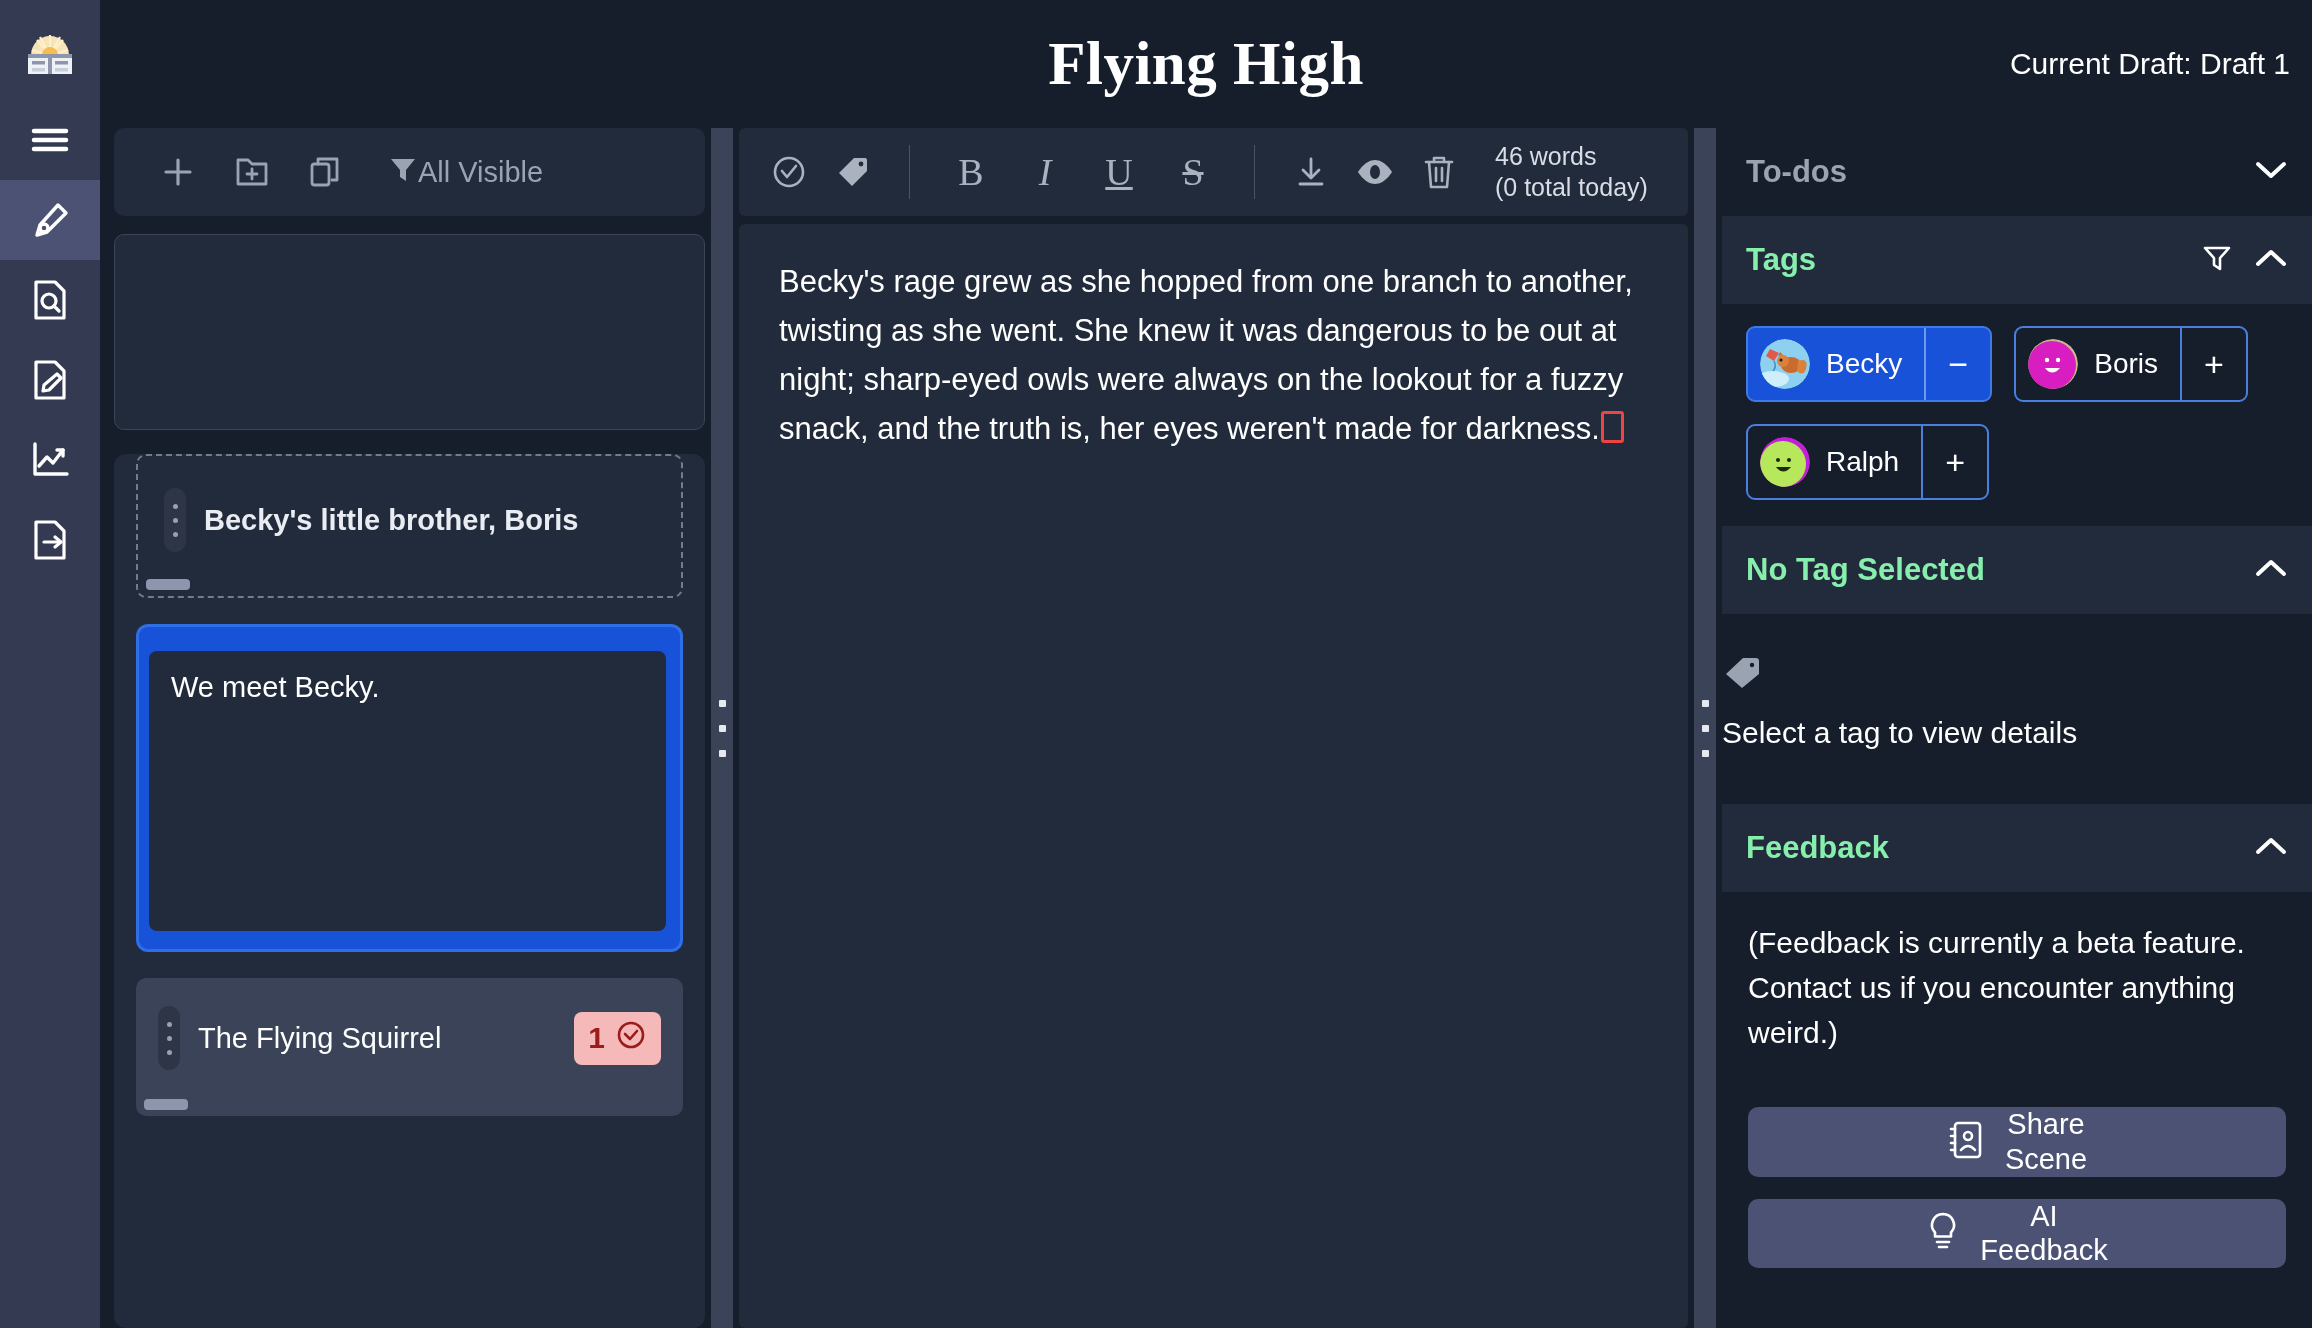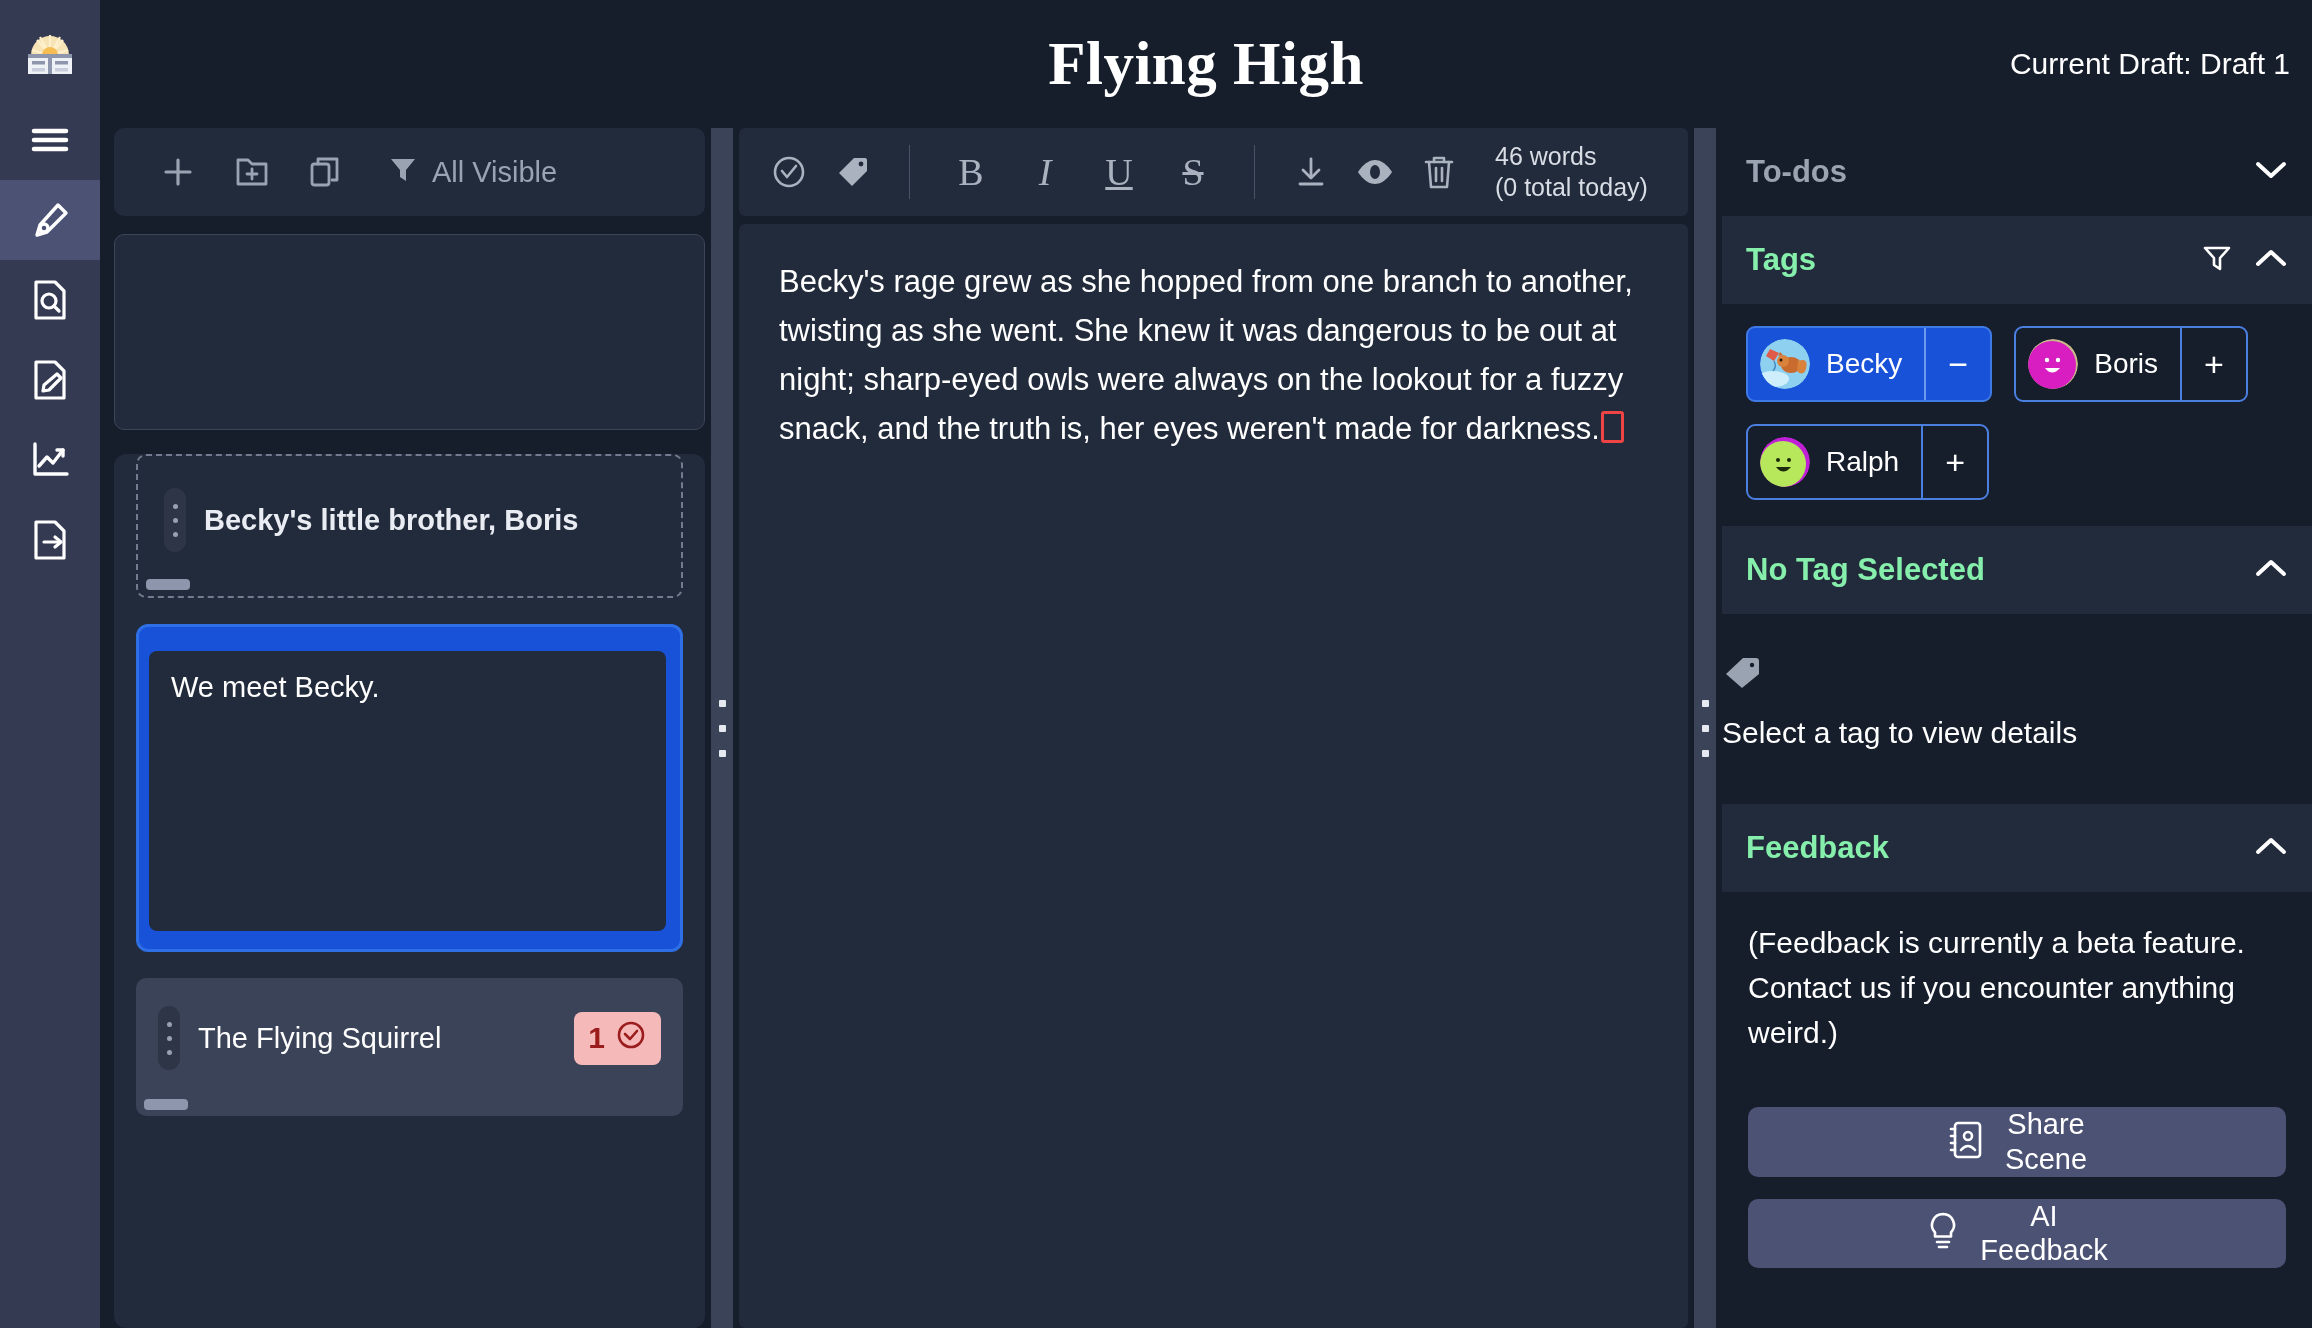--- a/index.html
+++ b/index.html
@@ -56,21 +56,21 @@
   
   .scenes { width: 605px; flex: 0 0 605px; display: flex; flex-direction: column;
             padding: 0 0 0 14px; min-height: 0; }
   .scene-toolbar {
     height: 88px; flex: 0 0 88px; margin-top: 0;
     background: #222b3b; border-radius: 10px;
     display: flex; align-items: center; gap: 38px; padding-left: 46px;
     color: #9aa3b2;
   }
   .scene-toolbar .ic { display: flex; align-items: center; color: #9aa3b2; }
-  .filter-group { display: flex; align-items: center; gap: 14px; margin-left: 8px; }
+  .filter-group { display: flex; align-items: center; gap: 0; margin-left: 8px; }
   .filter-label { font-size: 29px; color: #9aa3b2; }
 
   .scene-dropzone {
     margin-top: 18px; height: 196px; flex: 0 0 196px;
     background: #222b3b; border: 1px solid #3c4556; border-radius: 10px;
   }
 
   .scene-list { margin-top: 24px; background: #222b3b; border-radius: 12px;
                 flex: 1 1 auto; overflow: hidden; padding: 0; min-height: 0;}
 

